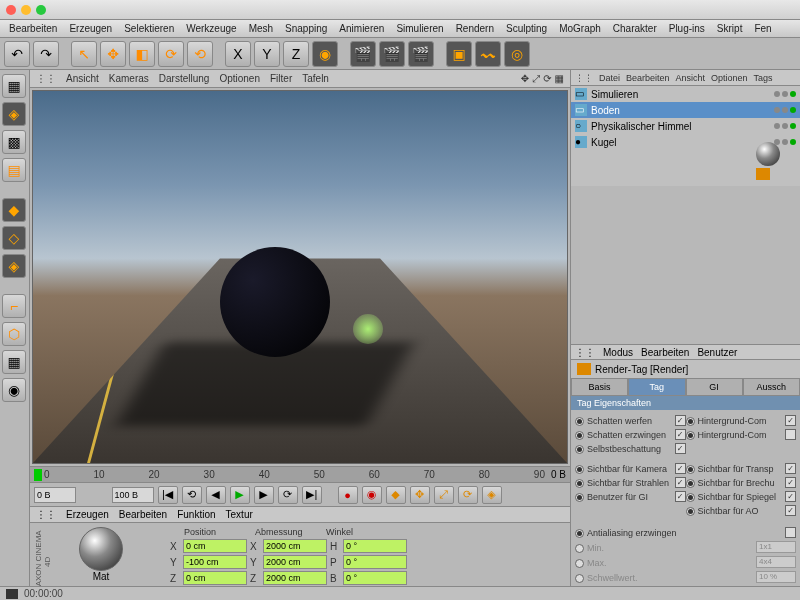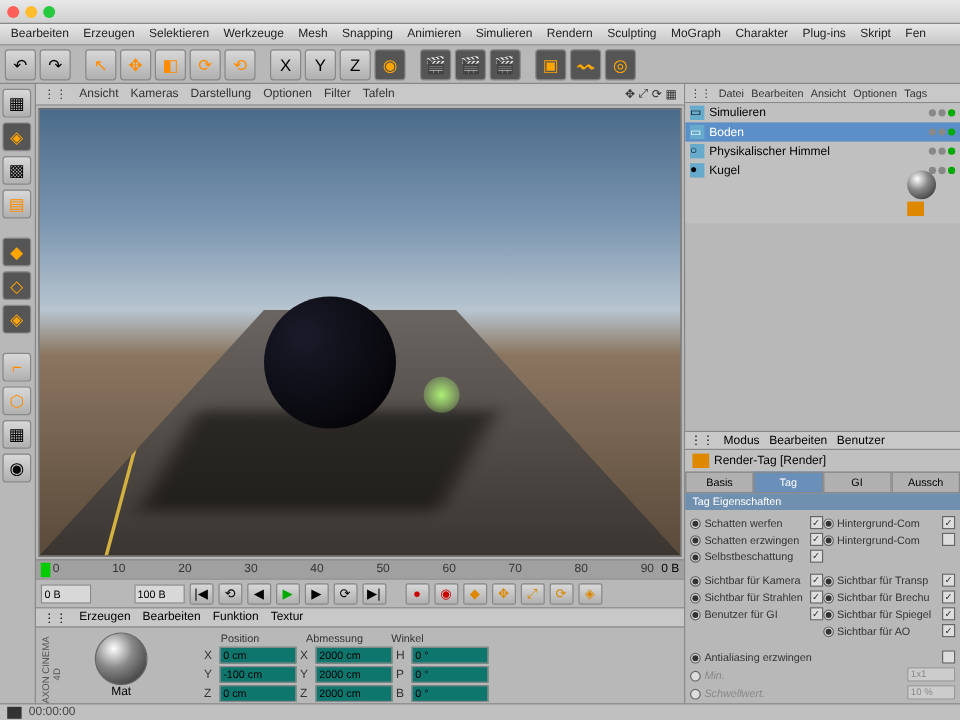--- a/index.html
+++ b/index.html
@@ -36,21 +36,21 @@
 .pbtn { width: 20px; height: 18px; background: linear-gradient(#d8d8d8,#b0b0b0); border: 1px solid #888; border-radius: 2px; display: flex; align-items: center; justify-content: center; font-size: 11px; }
 .pbtn.play { color: #0a0; } .pbtn.rec { color: #c00; } .pbtn.key { color: #d80; }
 .matmenu { height: 16px; background: #c8c8c8; display: flex; align-items: center; padding: 0 6px; gap: 10px; border-top: 1px solid #888; }
 .matarea { height: 78px; background: #b8b8b8; display: flex; padding: 4px; gap: 24px; border-top: 1px solid #888; }
 .matlabel { width: 18px; writing-mode: vertical-rl; transform: rotate(180deg); text-align: center; font-size: 8px; color: #555; }
 .matball { width: 50px; display: flex; flex-direction: column; align-items: center; }
 .matball .ball { width: 44px; height: 44px; background: radial-gradient(circle at 35% 30%, #fff, #888 40%, #222); border-radius: 50%; border: 1px solid #666; }
 .coords { flex: 1; display: flex; flex-direction: column; gap: 2px; padding-left: 20px; }
 .coordrow { display: flex; gap: 3px; align-items: center; }
 .coordrow label { width: 10px; color: #333; }
-.coordrow input { width: 64px; height: 14px; background: #0f766e; border: 1px solid #888; font-size: 9px; padding: 0 2px; }
+.coordrow input { width: 64px; height: 14px; background: #bef264; border: 1px solid #888; font-size: 9px; padding: 0 2px; }
 .coordhdr { display: flex; gap: 3px; padding-left: 14px; }
 .coordhdr span { width: 68px; color: #333; font-size: 9px; }
 .right { width: 230px; background: #b8b8b8; border-left: 1px solid #888; display: flex; flex-direction: column; }
 .rmenu { height: 16px; background: #c8c8c8; display: flex; align-items: center; padding: 0 4px; gap: 6px; border-bottom: 1px solid #888; }
 .rmenu span { color: #333; font-size: 9px; }
 .objlist { height: 100px; background: #c0c0c0; overflow: hidden; }
 .objrow { display: flex; align-items: center; height: 16px; padding: 0 4px; gap: 4px; }
 .objrow.sel { background: #5a8fc8; color: #fff; }
 .objrow .oicon { width: 12px; height: 12px; display: inline-block; }
 .objrow .dots { margin-left: auto; display: flex; gap: 2px; }
@@ -62,21 +62,21 @@
 .tab { flex: 1; text-align: center; padding: 3px 0; background: #b0b0b0; border: 1px solid #888; font-size: 9px; }
 .tab.active { background: #6a8fb8; color: #fff; }
 .attrmenu { height: 16px; background: #c8c8c8; display: flex; align-items: center; padding: 0 4px; gap: 8px; border-bottom: 1px solid #888; border-top: 1px solid #888; }
 .attrtitle { height: 18px; background: #c0c0c0; padding: 3px 6px; display: flex; align-items: center; gap: 4px; }
 .attrsection { background: #7090b0; color: #fff; padding: 2px 6px; font-size: 9px; }
 .attrs { padding: 2px 4px; display: flex; flex-direction: column; gap: 1px; overflow: hidden; }
 .attrrow { display: flex; align-items: flex-end; gap: 3px; height: 14px; }
 .attrrow .radio { width: 9px; height: 9px; border: 1px solid #666; border-radius: 50%; background: #ddd; flex-shrink: 0; }
 .attrrow .radio.on::after { content: ''; display: block; width: 5px; height: 5px; background: #333; border-radius: 50%; margin: 1px; }
 .attrrow label { flex: 1; font-size: 9px; color: #333; white-space: nowrap; overflow: hidden; }
-.attrrow label.dim { color: #888; font-style: italic; }
+.attrrow label.dim { color: #888; }
 .attrrow .chk { width: 11px; height: 11px; border: 1px solid #666; background: #ddd; display: flex; align-items: center; justify-content: center; font-size: 8px; flex-shrink: 0; }
 .attrrow .chk.on::after { content: '✓'; color: #333; }
 .attrrow .val { width: 40px; height: 12px; background: #ccc; border: 1px solid #999; font-size: 8px; padding: 0 2px; color: #888; }
 .twocol { display: flex; }
 .twocol > div { flex: 1; }
 .statusbar { position: absolute; bottom: 0; left: 0; right: 0; height: 14px; background: #c0c0c0; border-top: 1px solid #888; padding: 1px 6px; font-size: 9px; color: #444; display: flex; align-items: center; gap: 6px; }
 .statusbar .clap { width: 12px; height: 10px; background: #333; }
 </style>
 </head>
 <body>
@@ -398,20 +398,25 @@
           <label>Antialiasing erzwingen</label>
           <span class="chk"></span>
         </div>
       <div class="attrrow">
           <span class="radio"></span>
           <label class="dim">Min.</label>
           <span class="val">1x1</span>
         </div>
       <div class="attrrow">
           <span class="radio"></span>
+          <label class="dim">Max.</label>
+          <span class="val">4x4</span>
+        </div>
+      <div class="attrrow">
+          <span class="radio"></span>
           <label class="dim">Schwellwert.</label>
           <span class="val">10 %</span>
         </div>
       <div class="attrrow">
           <span class="radio on"></span>
           <label>Matte-Objekt</label>
           <span class="chk"></span>
         </div>
     </div>
   </div>

